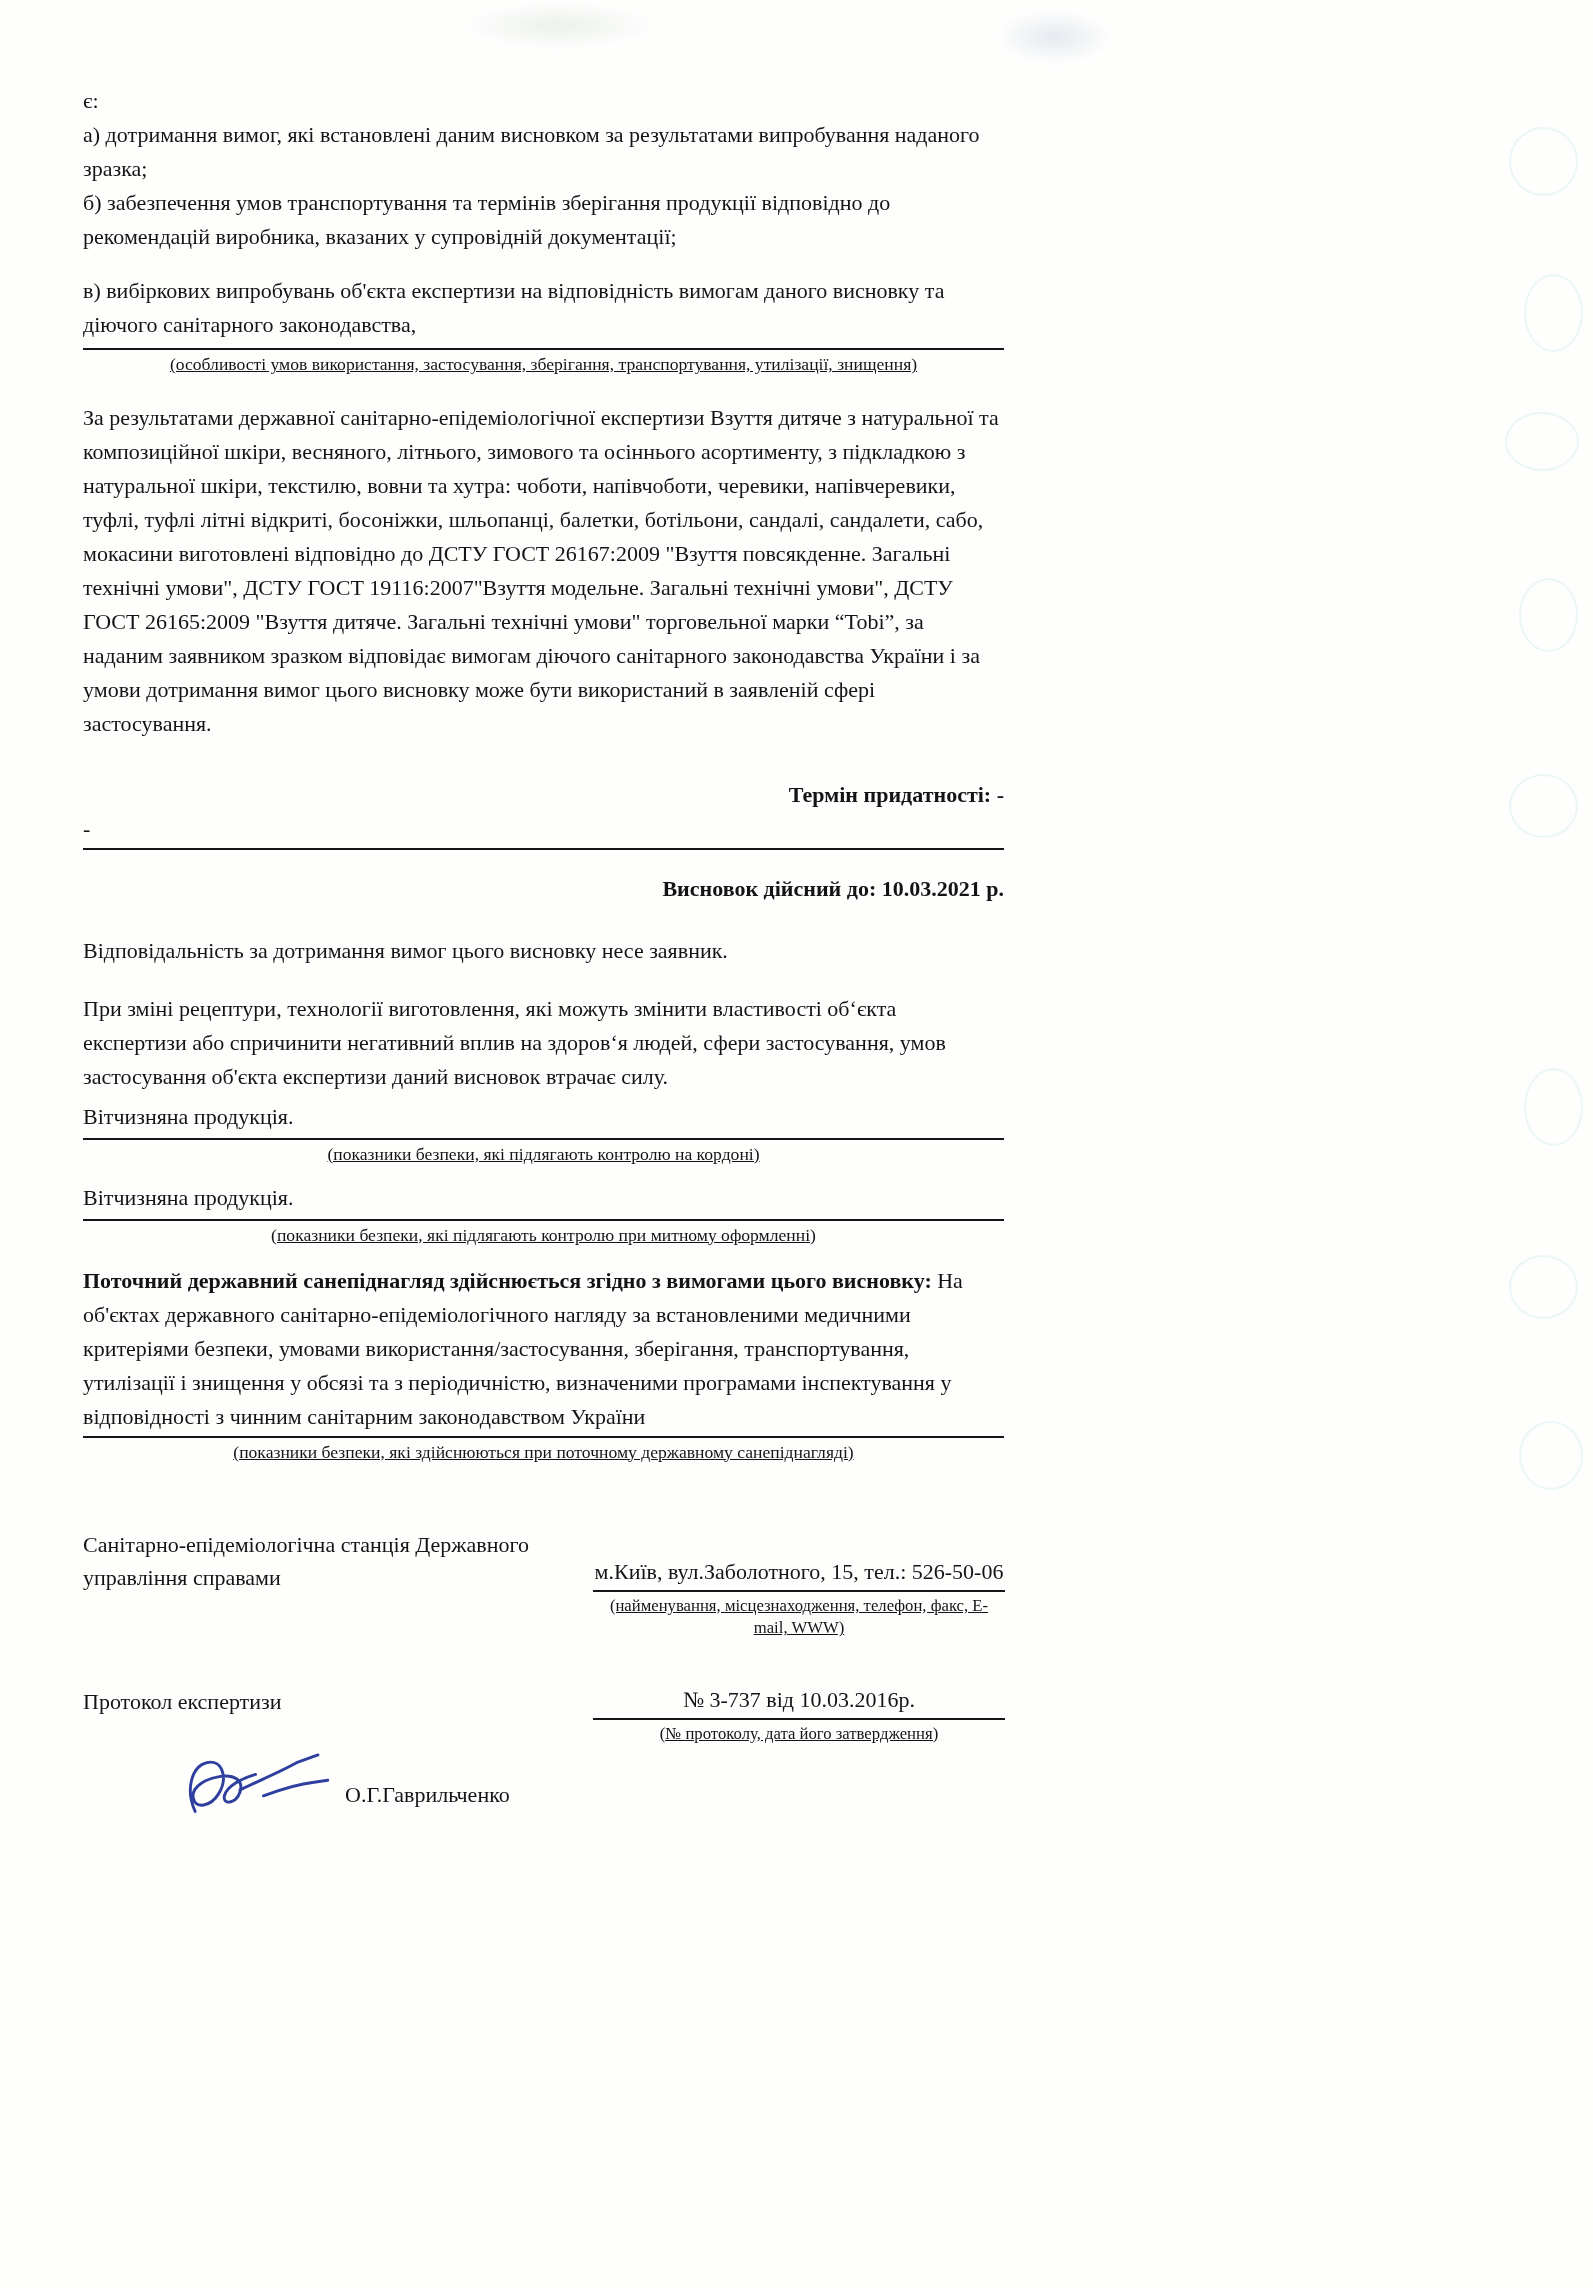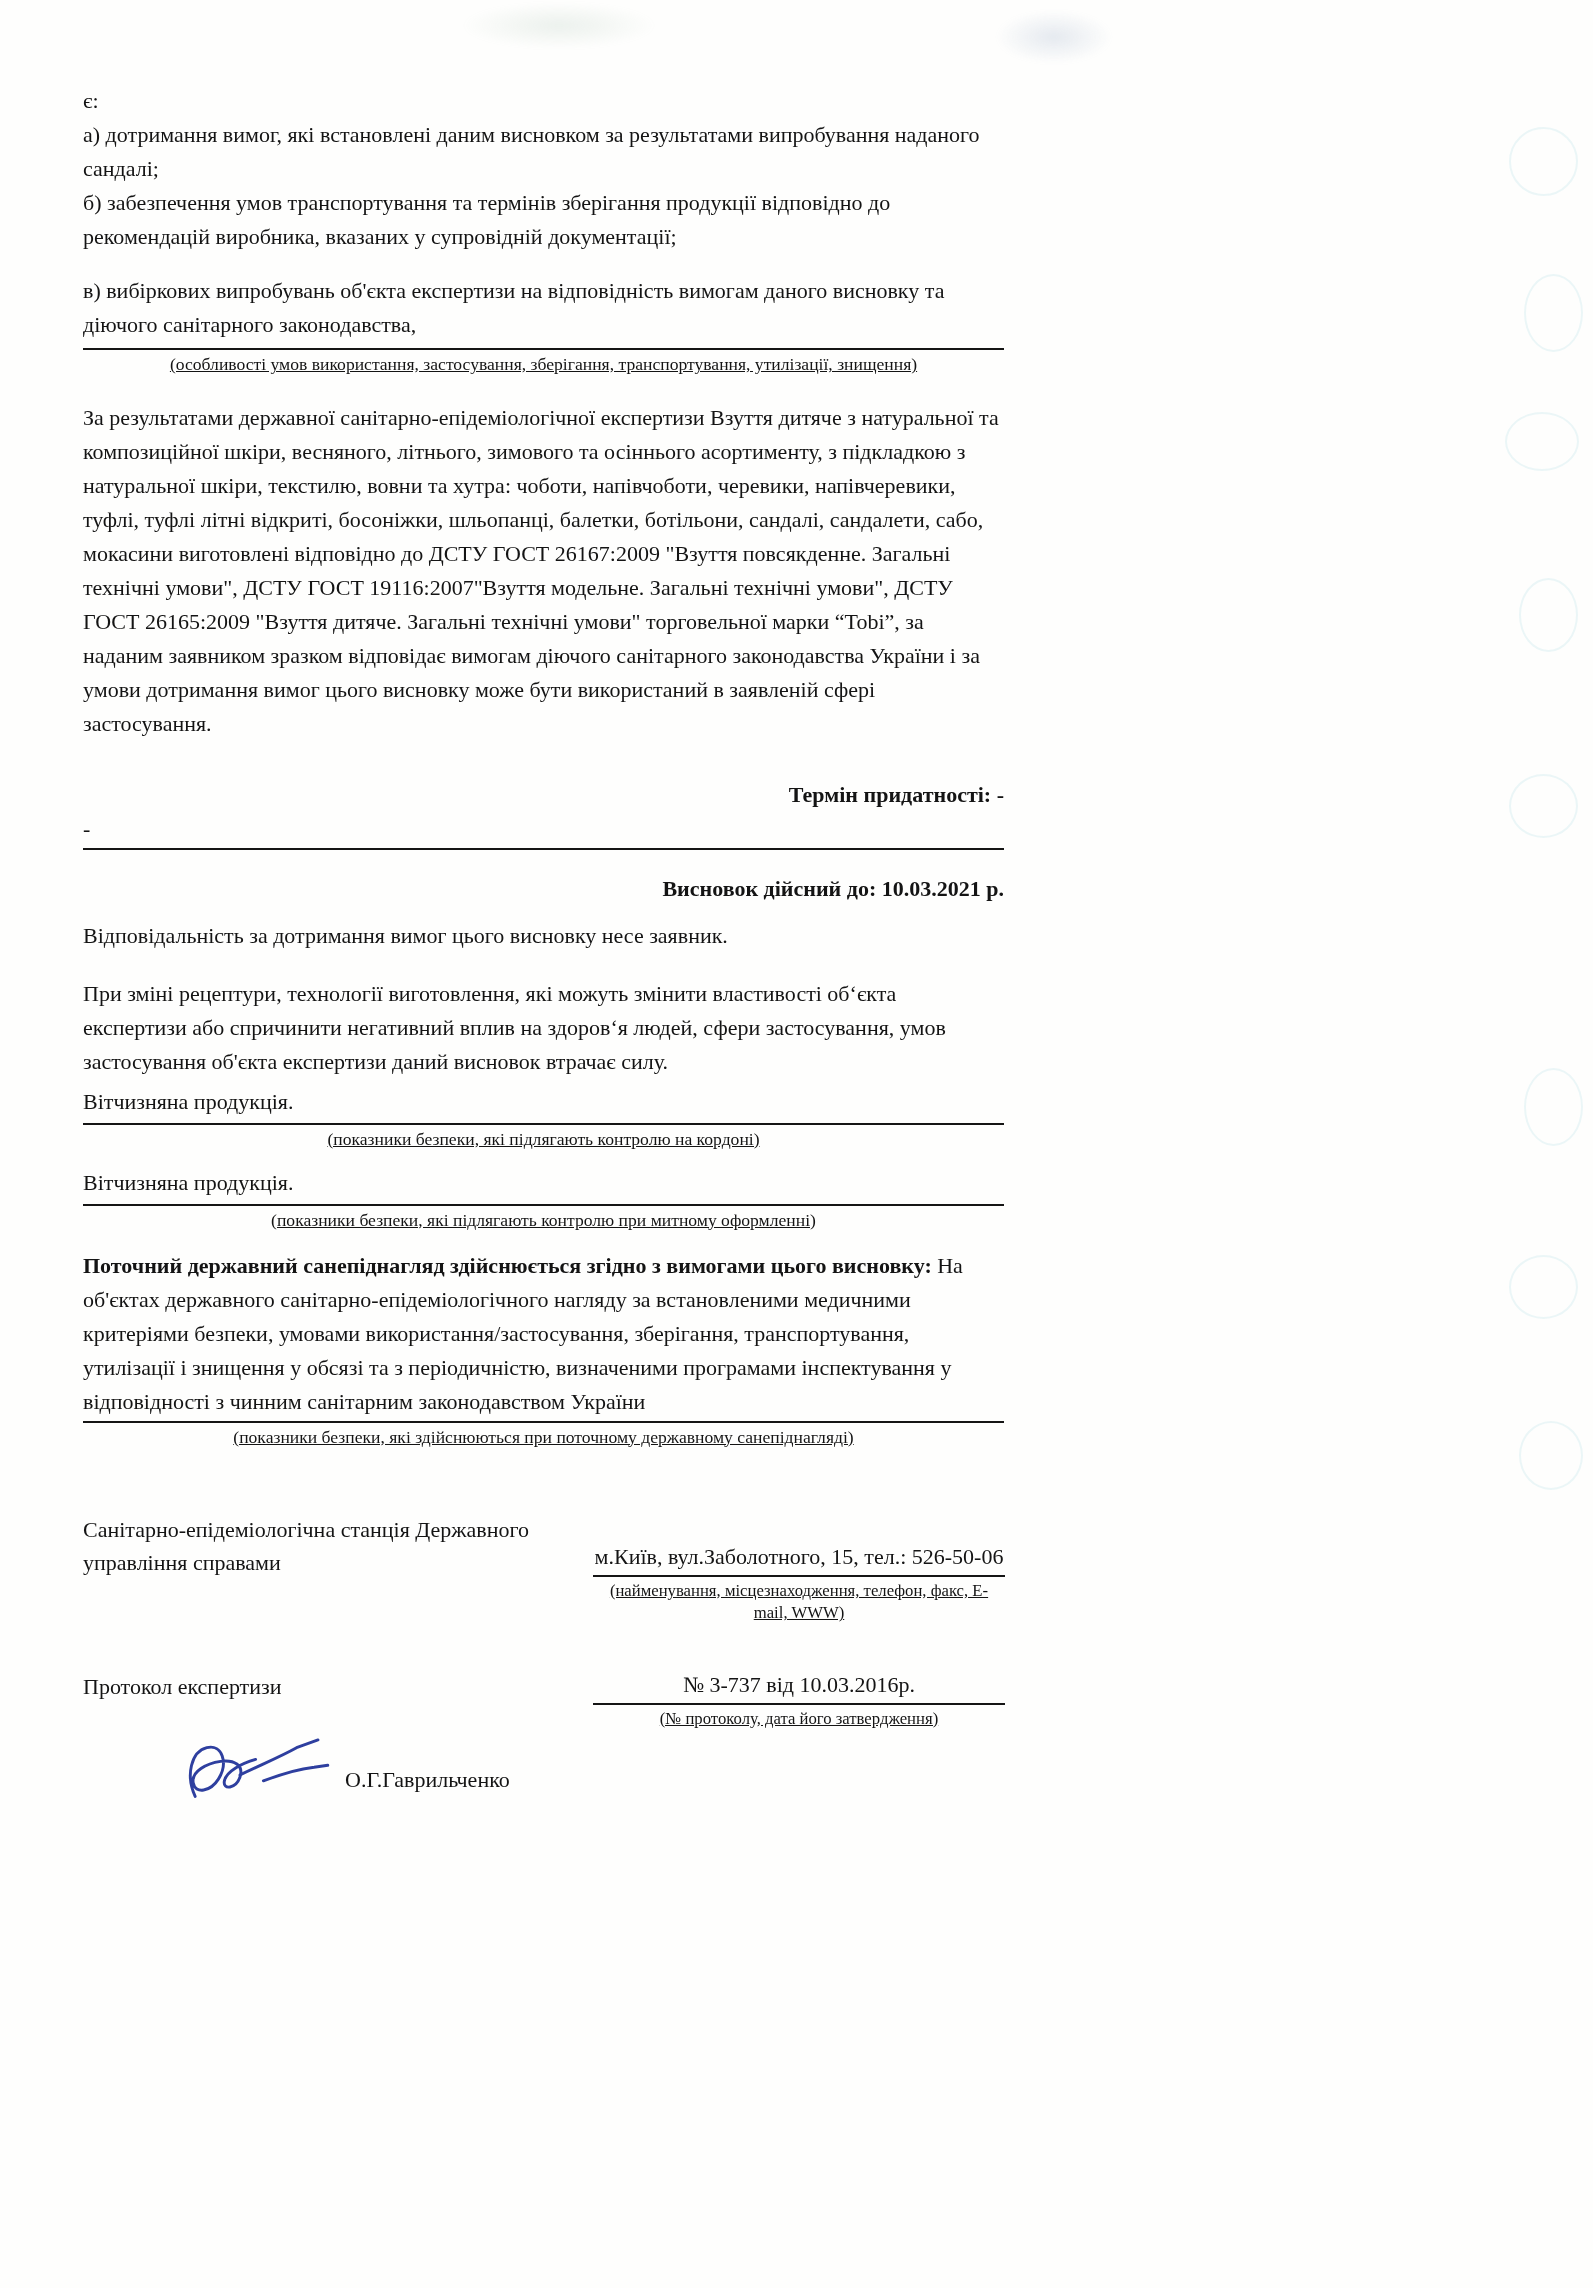--- a/index.html
+++ b/index.html
@@ -58,35 +58,35 @@
   <div class="wm" style="left:1505px; top:412px;  width:74px; height:59px;"></div>
   <div class="wm" style="left:1519px; top:578px;  width:59px; height:74px;"></div>
   <div class="wm" style="left:1509px; top:774px;  width:69px; height:64px;"></div>
   <div class="wm" style="left:1524px; top:1068px; width:59px; height:78px;"></div>
   <div class="wm" style="left:1509px; top:1255px; width:69px; height:64px;"></div>
   <div class="wm" style="left:1519px; top:1421px; width:64px; height:69px;"></div>
 
   <div class="content">
 
     <p class="body">є:</p>
-    <p class="body">а) дотримання вимог, які встановлені даним висновком за результатами випробування наданого сандалі;</p>
+    <p class="body">а) дотримання вимог, які встановлені даним висновком за результатами випробування наданого зразка;</p>
     <p class="body">б) забезпечення умов транспортування та термінів зберігання продукції відповідно до рекомендацій виробника, вказаних у супровідній документації;</p>
     <p class="body" style="margin-top:19.6px;">в) вибіркових випробувань об'єкта експертизи на відповідність вимогам даного висновку та діючого санітарного законодавства,</p>
     <div class="rule"></div>
     <div class="caption">(особливості умов використання,  застосування, зберігання, транспортування, утилізації, знищення)</div>
 
     <p class="body" style="margin-top:25.5px;">За результатами державної санітарно-епідеміологічної експертизи Взуття дитяче з натуральної та композиційної шкіри, весняного, літнього, зимового та осіннього асортименту, з підкладкою з натуральної шкіри, текстилю, вовни та хутра: чоботи, напівчоботи, черевики, напівчеревики, туфлі, туфлі літні відкриті, босоніжки, шльопанці, балетки, ботільони, сандалі, сандалети, сабо, мокасини виготовлені відповідно до ДСТУ ГОСТ 26167:2009 "Взуття повсякденне. Загальні технічні умови", ДСТУ ГОСТ 19116:2007"Взуття модельне. Загальні технічні умови", ДСТУ ГОСТ 26165:2009 "Взуття дитяче. Загальні технічні умови" торговельної марки “Tobi”, за наданим заявником зразком відповідає вимогам діючого санітарного законодавства України і за умови дотримання вимог цього висновку  може бути використаний в заявленій сфері застосування.</p>
 
     <p class="body b" style="margin-top:37px;">Термін придатності: -</p>
     <p class="body">-</p>
     <div class="rule" style="margin-top:2px;"></div>
 
     <p class="body b" style="margin-top:21.6px;">Висновок дійсний до: 10.03.2021 р.</p>
 
-    <p class="body" style="margin-top:13px;">Відповідальність за дотримання вимог цього висновку несе заявник.</p>
+    <p class="body" style="margin-top:28px;">Відповідальність за дотримання вимог цього висновку несе заявник.</p>
 
     <p class="body" style="margin-top:24px;">При зміні рецептури, технології виготовлення, які можуть змінити властивості об‘єкта експертизи або спричинити негативний вплив на здоров‘я людей, сфери застосування, умов застосування об'єкта експертизи даний висновок втрачає силу.</p>
 
     <p class="body" style="margin-top:5.9px;">Вітчизняна продукція.</p>
     <div class="rule" style="margin-top:3.9px;"></div>
     <div class="caption">(показники безпеки, які підлягають контролю на кордоні)</div>
 
     <p class="body" style="margin-top:15.7px;">Вітчизняна продукція.</p>
     <div class="rule" style="margin-top:3.9px;"></div>
     <div class="caption">(показники безпеки, які підлягають контролю при митному оформленні)</div>

